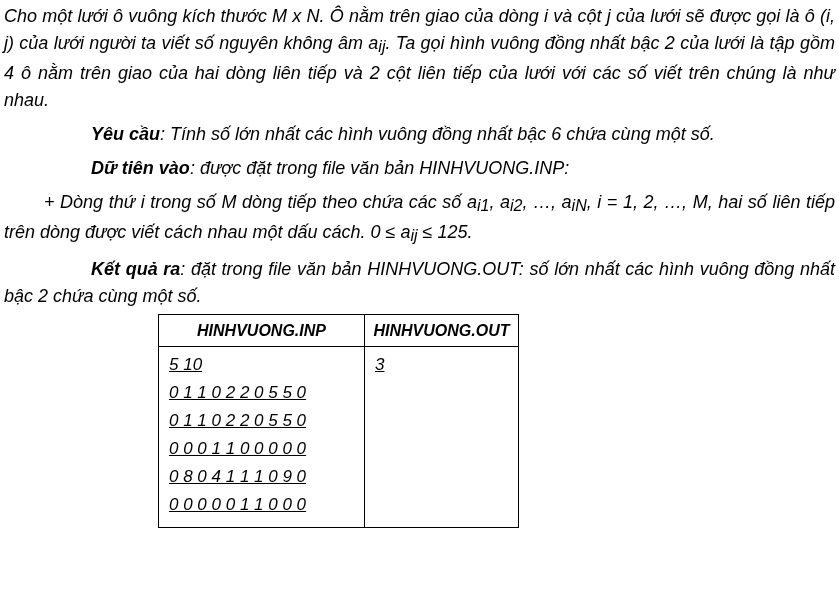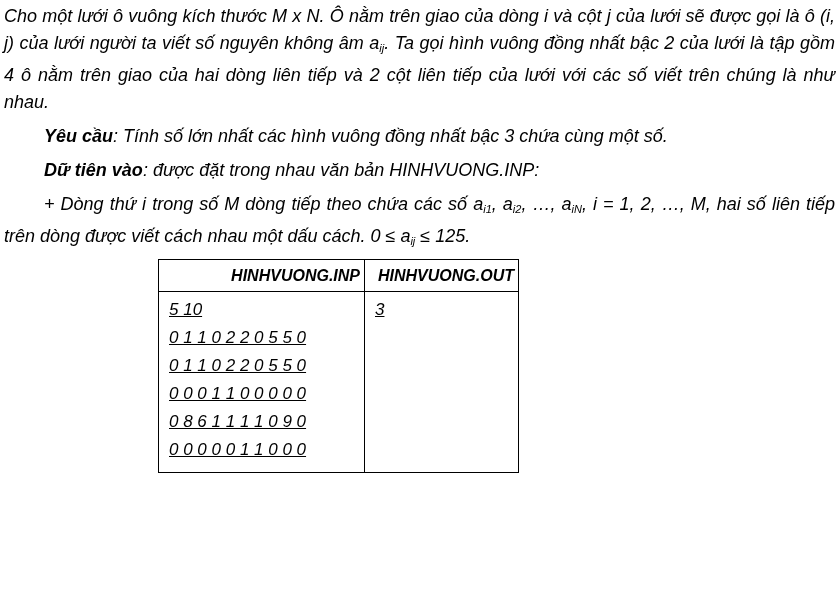--- a/index.html
+++ b/index.html
@@ -16,39 +16,39 @@
     padding: 3px 4px 0 4px;
     font-size: 18px;
     line-height: 27px;
   }
   .para {
     margin: 0;
     text-align: justify;
   }
   .para + .para { margin-top: 7px; }
   .indent { text-indent: 40px; }
-  b { font-weight: bold; }
+  b { font-weight: bold; margin-left: 47px; }
   .sub {
-    font-size: 11px;
+    font-size: 16px;
     vertical-align: -3px;
     margin-top: 41px;
   }
   table.ex {
     border-collapse: collapse;
     margin: 4px 0 0 154px;
     table-layout: fixed;
   }
   table.ex col.c1 { width: 206px; }
   table.ex col.c2 { width: 154px; }
   table.ex th {
     border: 1px solid #000;
     font-size: 16px;
     font-weight: bold;
     font-style: italic;
-    text-align: right;
+    text-align: center;
     vertical-align: middle;
     height: 32px;
     padding: 0 4px;
   }
   table.ex td {
     border: 1px solid #000;
     font-size: 17px;
     line-height: 28px;
     vertical-align: top;
     padding: 4px 6px 8px 10px;
@@ -56,48 +56,49 @@
   }
   .cell-line { white-space: pre; text-decoration: underline; }
 </style>
 </head>
 <body>
 
 <div class="doc">
 
   <p class="para"><span>Cho một lưới ô vuông kích thước M x N. Ô nằm trên giao của dòng i và cột j của lưới sẽ được gọi là ô (i, j) của lưới người ta viết số nguyên không âm a</span><span class="sub">ij</span><span>. Ta gọi hình vuông đồng nhất bậc 2 của lưới là tập gồm 4 ô nằm trên giao của hai dòng liên tiếp và 2 cột liên tiếp của lưới với các số viết trên chúng là như nhau.</span></p>
 
-  <p class="para indent"><b>Yêu cầu</b><span>: Tính số lớn nhất các hình vuông đồng nhất bậc 3 chứa cùng một số.</span></p>
+  <p class="para indent"><b>Yêu cầu</b><span>: Tính số lớn nhất các hình vuông đồng nhất bậc 6 chứa cùng một số.</span></p>
 
-  <p class="para indent"><b>Dữ tiên vào</b><span>: được đặt trong nhau văn bản HINHVUONG.INP:</span></p>
+  <p class="para indent"><b>Dữ tiên vào</b><span>: được đặt trong file văn bản HINHVUONG.INP:</span></p>
 
 
   <p class="para indent"><span>+ Dòng thứ i trong số M dòng tiếp theo chứa các số a</span><span class="sub">i1</span><span>, a</span><span class="sub">i2</span><span>, …, a</span><span class="sub">iN</span><span>, i = 1, 2, …, M, hai số liên tiếp trên dòng được viết cách nhau một dấu cách. 0 ≤ a</span><span class="sub">ij</span><span> ≤ 125.</span></p>
 
+  <p class="para indent"><b>Kết quả ra</b><span>: đặt trong file văn bản HINHVUONG.OUT: số lớn nhất các hình vuông đồng nhất bậc 2 chứa cùng một số.</span></p>
 
 
   <table class="ex">
     <colgroup>
         <col class="c1">
         <col class="c2">
       </colgroup>
     <thead>
       <tr>
         <th>HINHVUONG.INP</th>
         <th>HINHVUONG.OUT</th>
       </tr>
     </thead>
     <tbody>
       <tr>
         <td>
           <div class="cell-line">5 10</div>
           <div class="cell-line">0 1 1 0 2 2 0 5 5 0</div>
           <div class="cell-line">0 1 1 0 2 2 0 5 5 0</div>
           <div class="cell-line">0 0 0 1 1 0 0 0 0 0</div>
-          <div class="cell-line">0 8 6 1 1 1 1 0 9 0</div>
+          <div class="cell-line">0 8 0 4 1 1 1 0 9 0</div>
           <div class="cell-line">0 0 0 0 0 1 1 0 0 0</div>
         </td>
         <td>
           <div class="cell-line">3</div>
         </td>
       </tr>
     </tbody>
   </table>
 
 </div>

